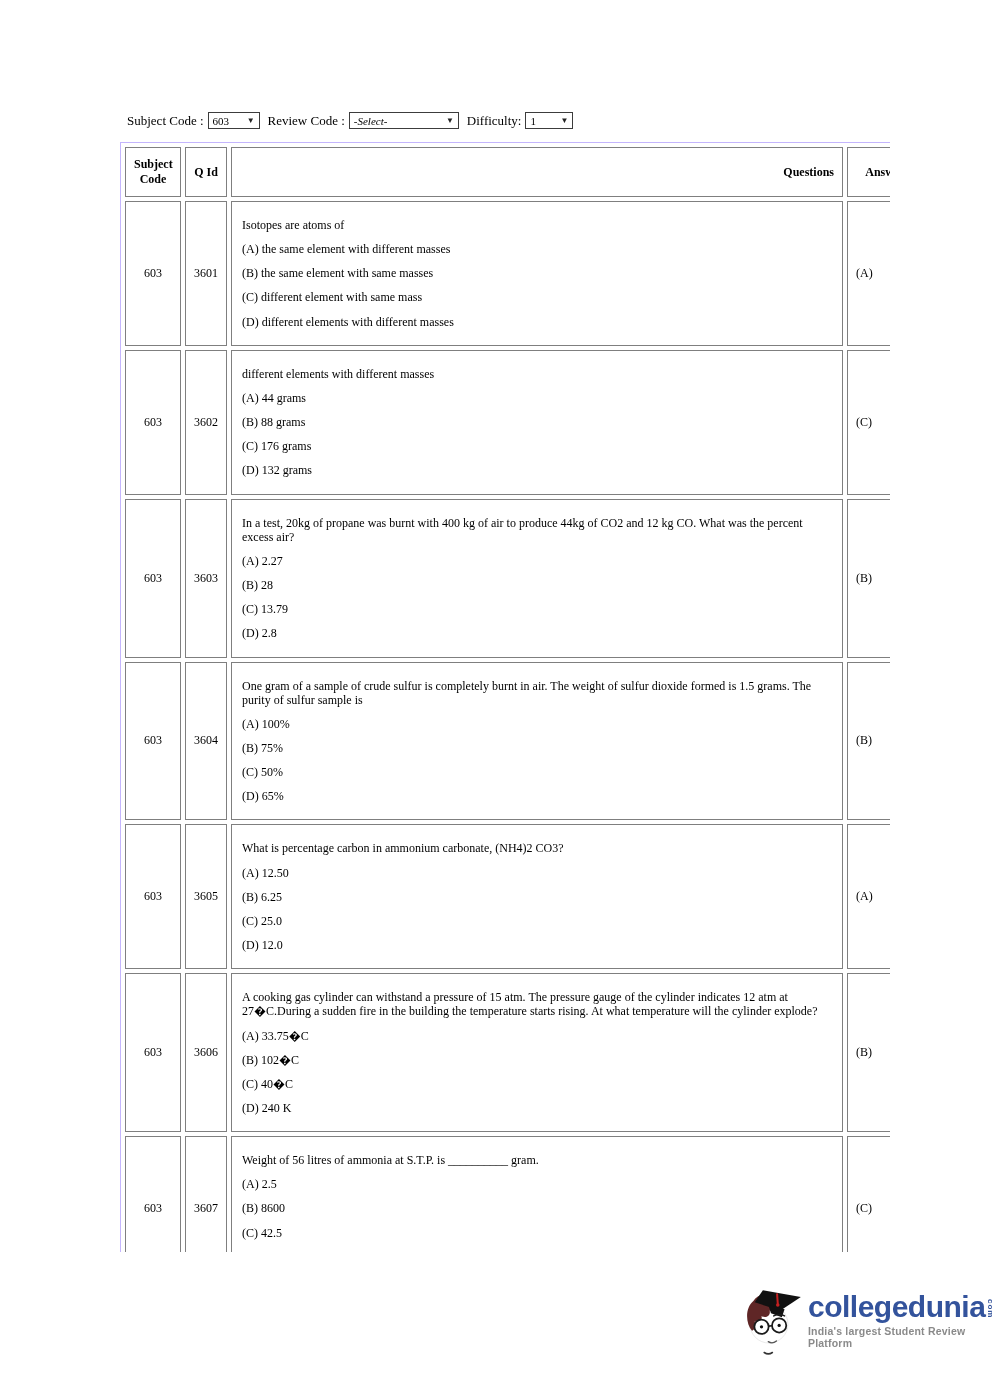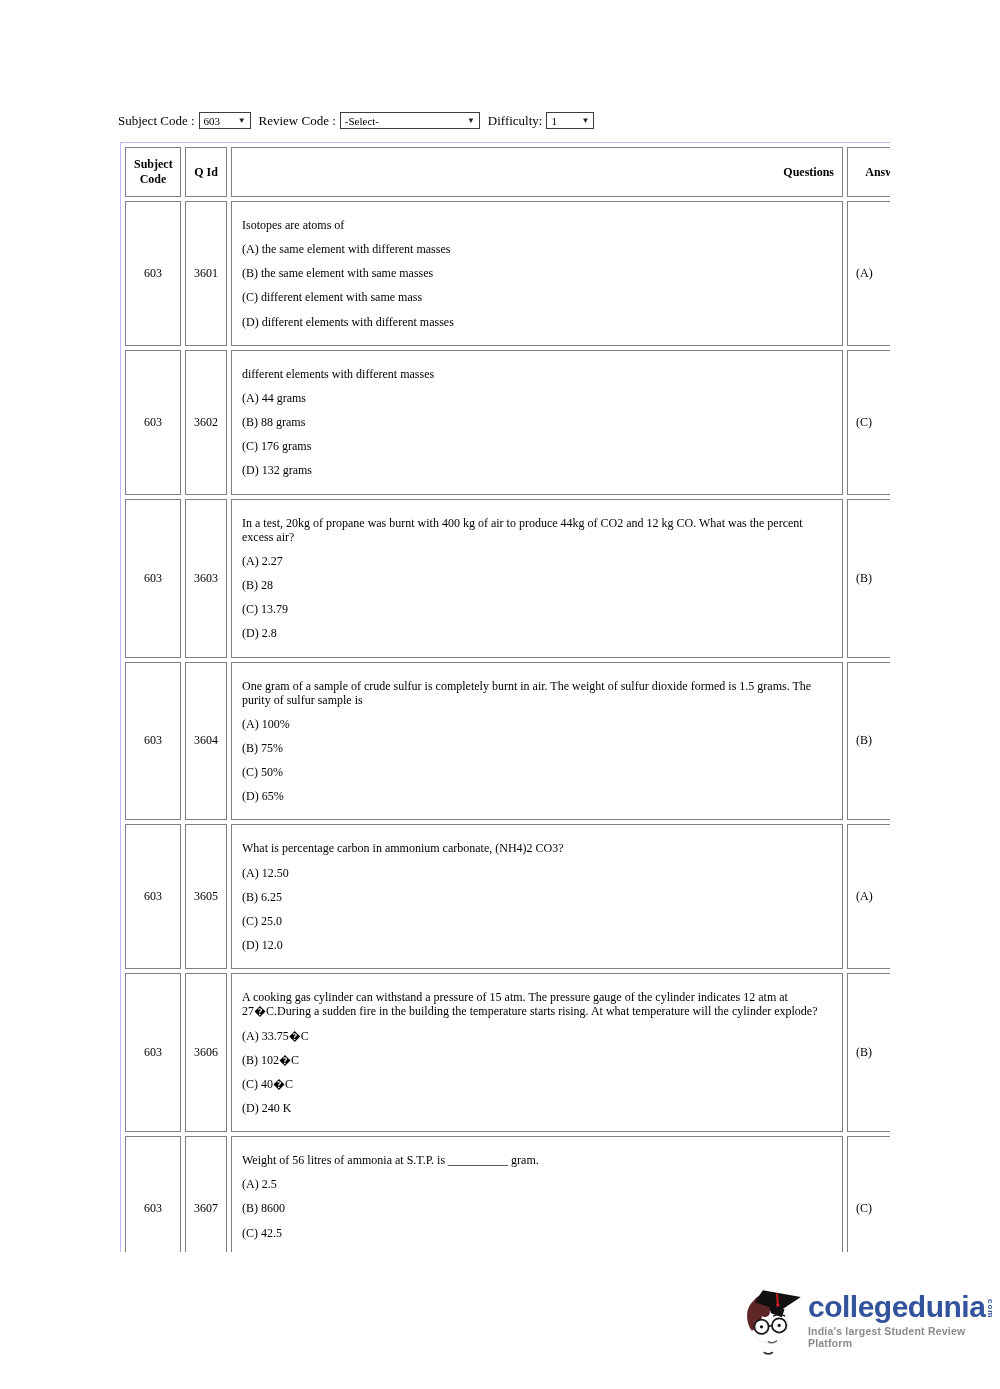--- a/index.html
+++ b/index.html
@@ -4,32 +4,32 @@
 <style>
   * { margin:0; padding:0; box-sizing:border-box; }
   html,body { background:#fff; }
   .page {
     position:relative; width:1000px; height:1389px; background:#ffffff;
     font-family:"Liberation Serif", serif; color:#000; overflow:hidden;
   }
 
   
   .controls {
-    position:absolute; left:118px; top:112px;
+    position:absolute; left:127px; top:112px;
     display:flex; align-items:center; font-size:13px; white-space:nowrap;
   }
   .ctl-label { margin-right:4px; }
   .select-box {
     display:inline-flex; align-items:center; justify-content:space-between;
     border:1px solid #3c3c3c; height:17px; background:#fff;
     font-size:11px; padding:0 4px; margin-right:8px;
   }
   .select-box .arrow { font-size:8px; color:#222; margin-left:4px; }
   .w-subject { width:52px; }
-  .w-section { width:140px; }
+  .w-section { width:110px;font-style:italic; }
   .w-difficulty { width:48px; }
 
   
   .table-wrap {
     position:absolute; left:120px; top:142px;
     width:770px; height:1110px; overflow:hidden;
   }
   table.qtable {
     border-collapse:separate; border-spacing:4px;
     border:1px solid #c4b5fd; table-layout:fixed; width:822px;

